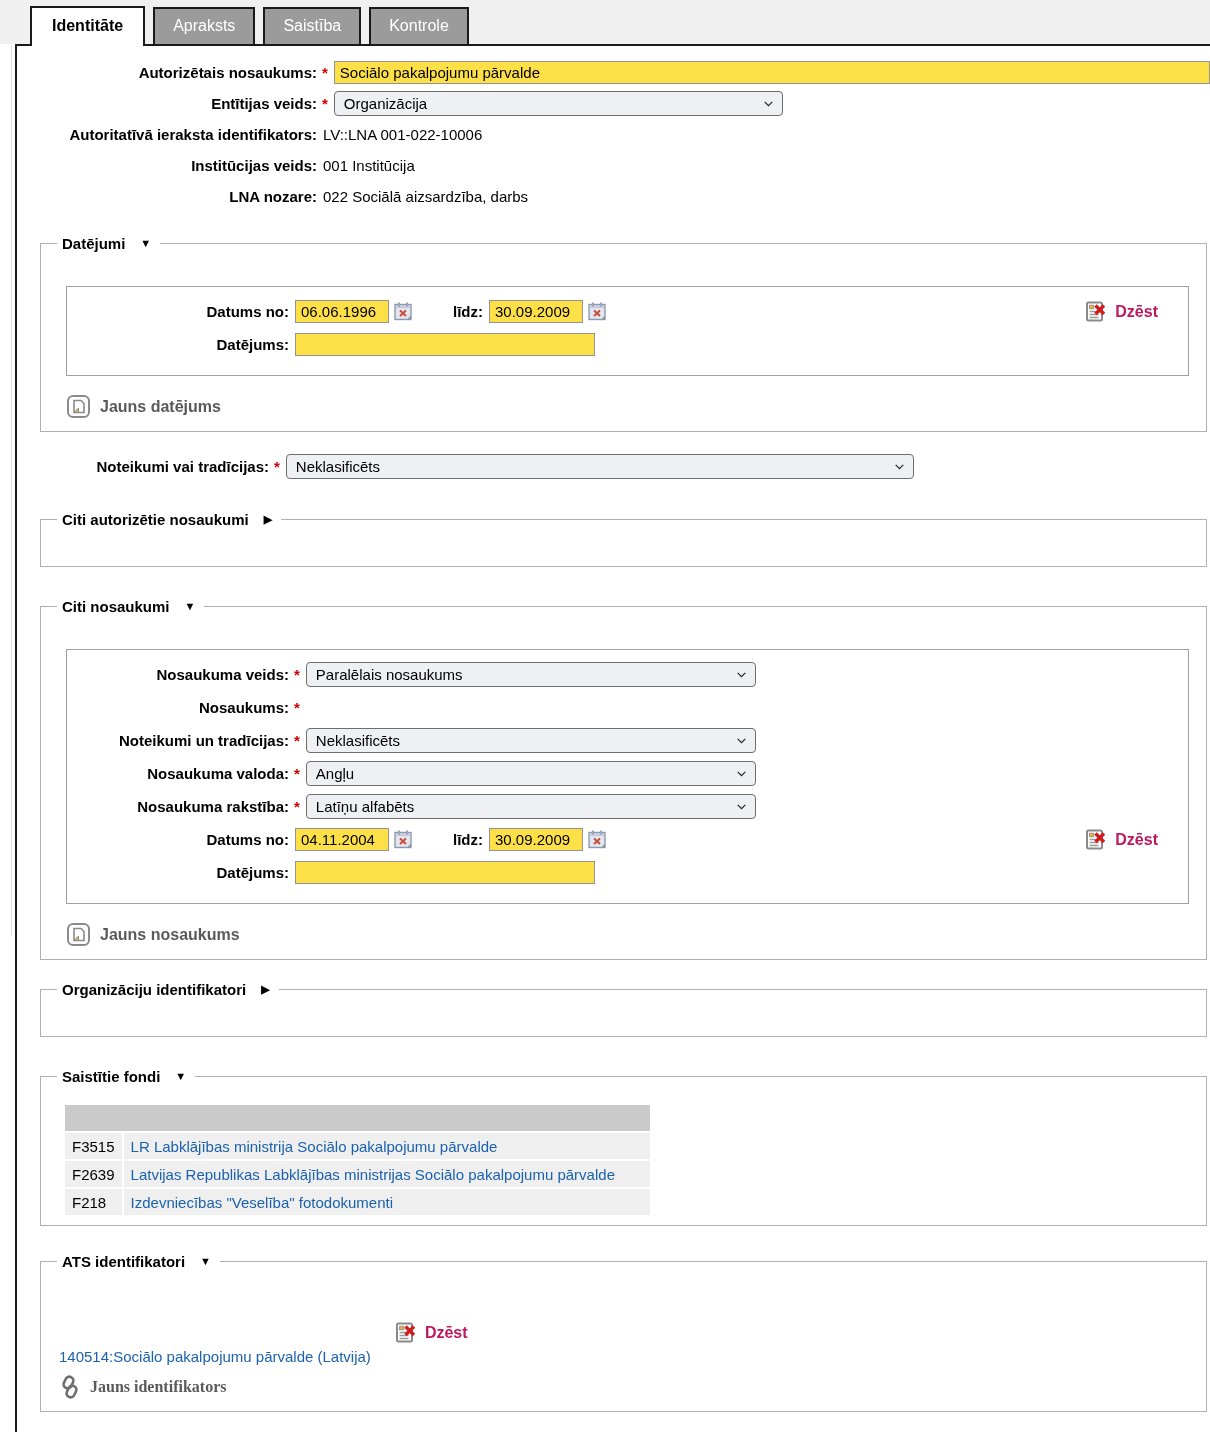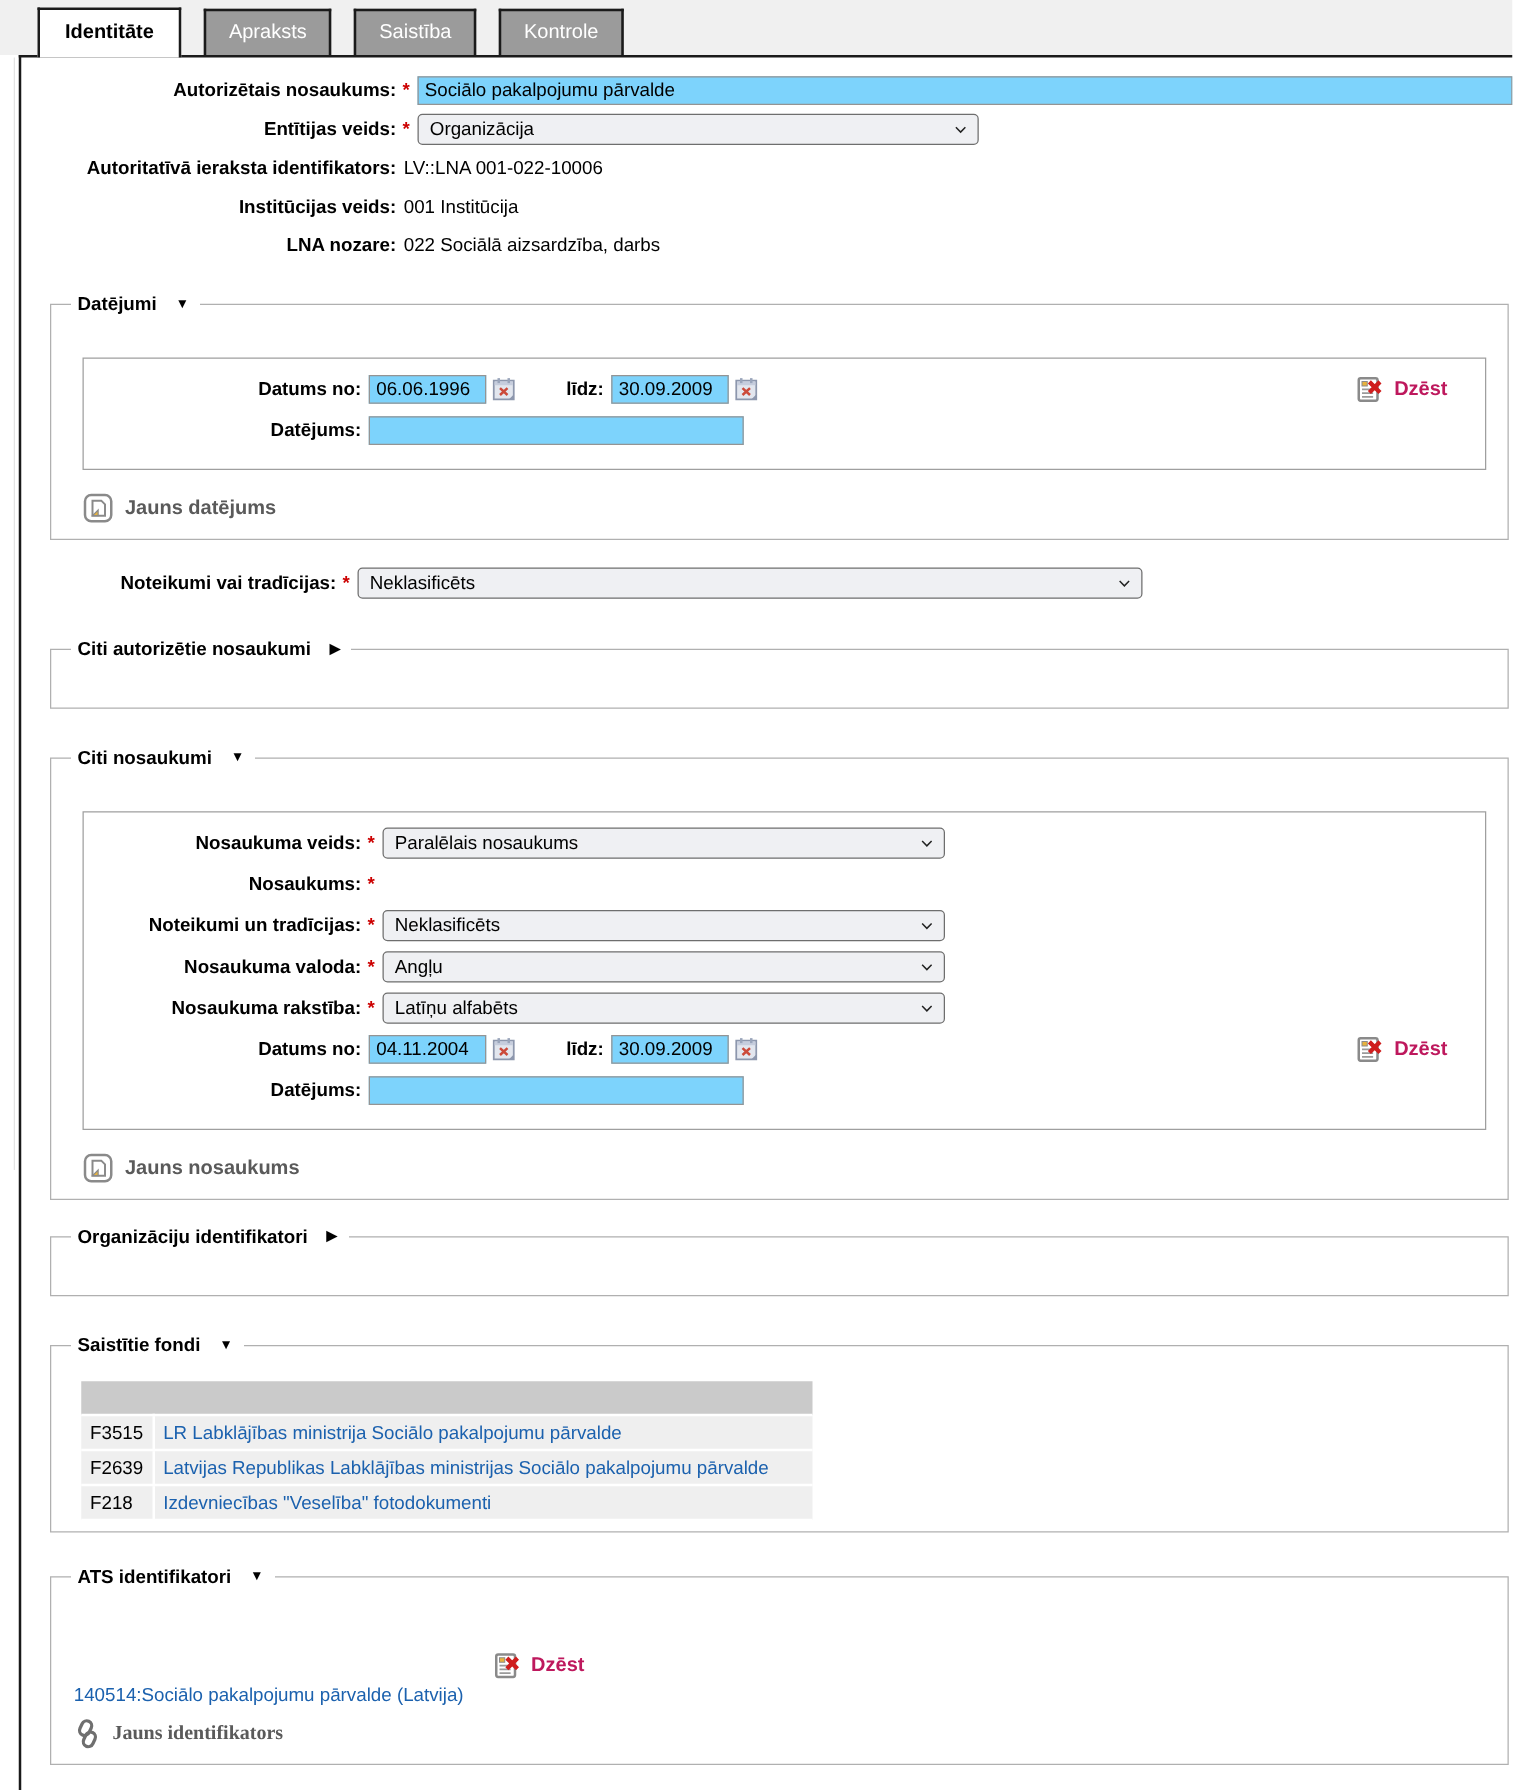--- a/index.html
+++ b/index.html
@@ -11,21 +11,21 @@
   }
 
   
   .tabbar {
     background:#f0f0f0; padding:6px 0 0 30px;
     display:flex; align-items:flex-end; position:relative; z-index:3;
   }
   .tab {
     border:2px solid #1a1a1a; border-bottom:none;
     background:#9b9b9b; color:#fff;
-    font-size:16px; padding:8px 18px 9px; margin-right:18px;
+    font-size:16px; padding:8px 18px 9px; margin-right:8px;
     cursor:pointer; white-space:nowrap;
   }
   .tab.active {
     background:#fff; color:#000; font-weight:bold;
     padding:9px 20px 11px; margin-bottom:-2px; position:relative; z-index:4;
   }
 
   
   .panel {
     margin-left:15px;
@@ -37,21 +37,21 @@
   
   .frow { display:flex; align-items:center; margin:0 0 4px 0; min-height:27px; }
   .flabel { width:300px; text-align:right; font-weight:bold; flex:none; }
   .flabel-sm { width:252px; text-align:right; font-weight:bold; flex:none; }
   .req { color:#cc0000; font-weight:bold; margin:0 6px 0 5px; flex:none; }
   .gap { width:6px; flex:none; }
   .sval { font-weight:normal; }
 
   
   input.ti {
-    border:1px solid #949494; background:#7dd3fc; height:23px;
+    border:1px solid #949494; background:#fde047; height:23px;
     padding:1px 5px; font:inherit; border-radius:0; outline:none;
   }
   .ti-flex { flex:1; }
   .sel {
     display:flex; align-items:center; justify-content:space-between;
     border:1px solid #6e6e6e; border-radius:4px;
     background:#eff0f3; height:25px; padding:0 7px 0 9px; cursor:pointer; flex:none;
   }
   .sel .chev { display:flex; align-items:center; }
   .w449 { width:449px; } .w628 { width:628px; } .w450i { width:450px; }

